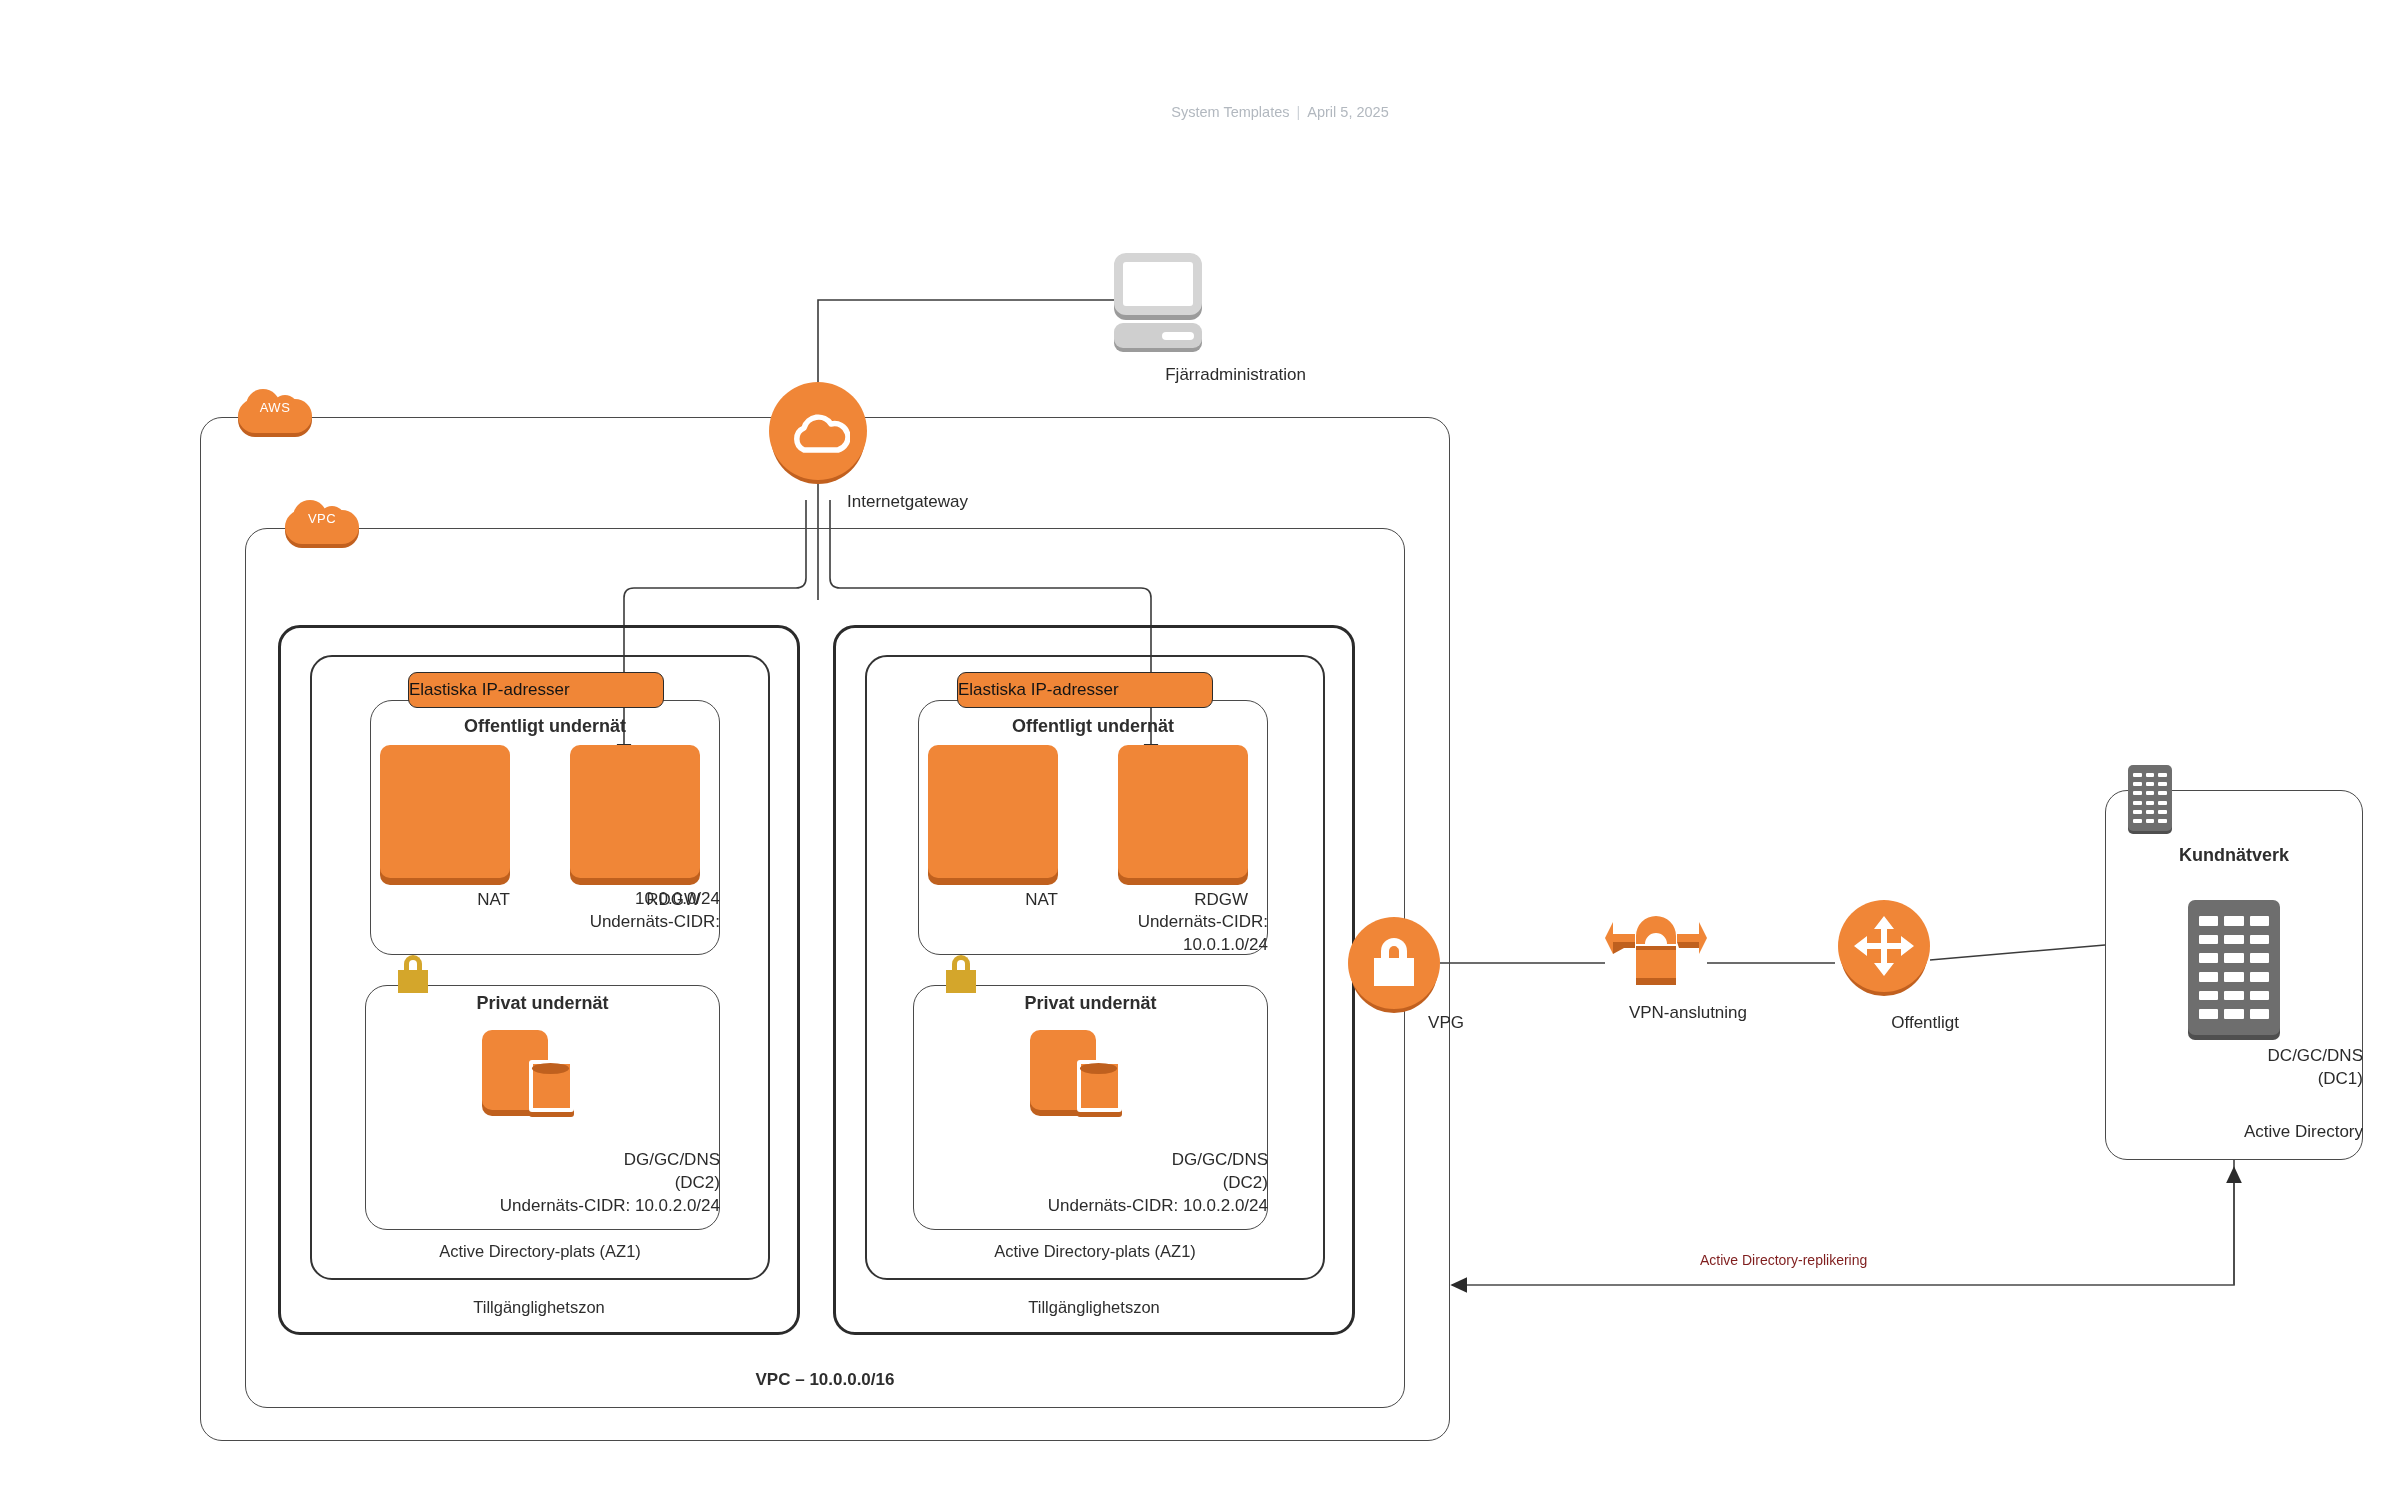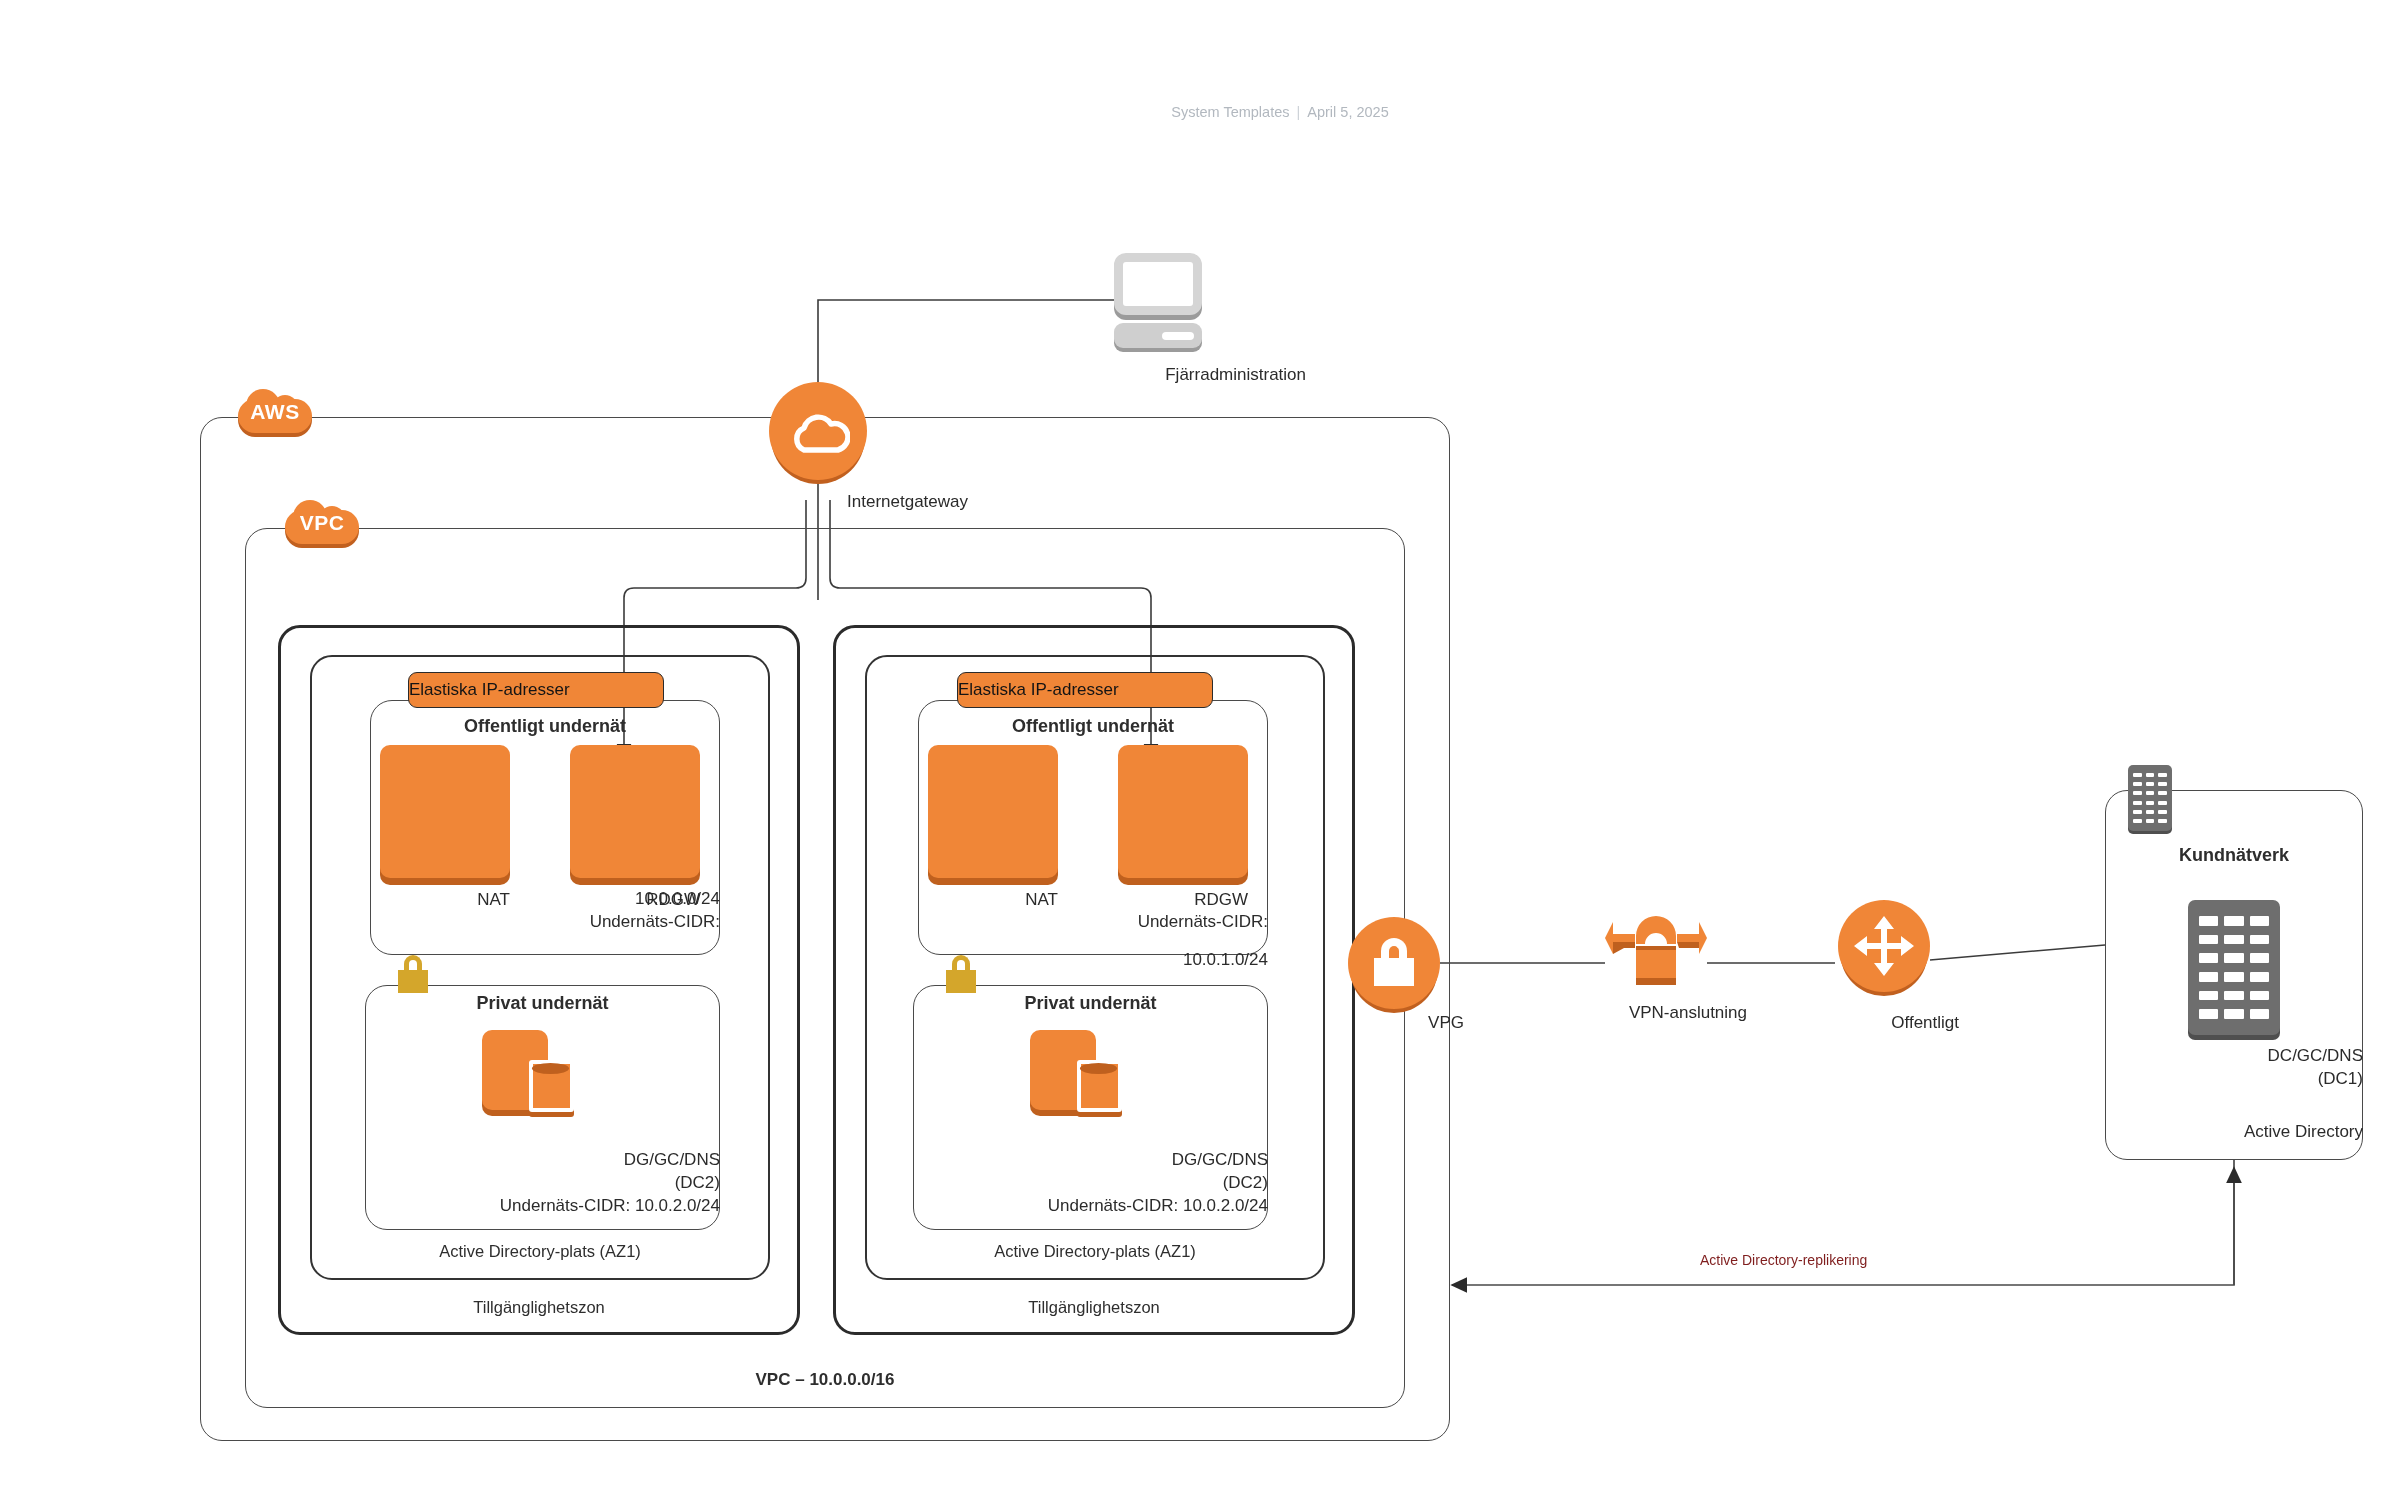--- a/index.html
+++ b/index.html
@@ -78,21 +78,21 @@
     background: #F08637;
   }
   .cloud-badge .c-p2 {
     position: absolute; left: 34px; top: 6px;
     width: 26px; height: 26px; border-radius: 50%;
     background: #F08637;
   }
   .cloud-badge .c-text {
     position: absolute; left: 0; top: 11px;
     width: 74px; text-align: center;
-    color: #fff; font-weight: bold; font-size: 21px;
+    color: #fff; font-weight: normal; font-size: 13px;
     letter-spacing: .5px;
     z-index: 4;
   }
 
   
   .igw {
     position: absolute;
     width: 98px; height: 98px;
   }
   .igw .disc {
@@ -329,21 +329,21 @@
 
   <div class="round-box thin" style="left:918px; top:700px; width:350px; height:255px;"></div>
   <div class="eip-pill" style="left:957px; top:672px; width:256px;">Elastiska IP-adresser</div>
   <div class="box-label bold" style="left:918px; top:716px; width:350px; font-size:18px;">Offentligt undernät</div>
 
   <div class="inst" style="left:928px; top:745px; width:130px; height:133px;"></div>
   <div class="inst" style="left:1118px; top:745px; width:130px; height:133px;"></div>
   <div class="node-label" style="left:928px; top:890px; width:130px;">NAT</div>
   <div class="node-label" style="left:1118px; top:890px; width:130px;">RDGW</div>
   <div class="node-label" style="left:918px; top:912px; width:350px;">Undernäts-CIDR:</div>
-  <div class="node-label" style="left:918px; top:935px; width:350px;margin-top:15px;">10.0.1.0/24</div>
+  <div class="node-label" style="left:918px; top:935px; width:350px;">10.0.1.0/24</div>
 
   <div class="padlock" style="left:946px; top:955px;">
     <div class="shackle"></div>
     <div class="body"></div>
   </div>
 
   <div class="round-box thin" style="left:913px; top:985px; width:355px; height:245px;"></div>
   <div class="box-label bold" style="left:913px; top:993px; width:355px; font-size:18px;">Privat undernät</div>
 
   <div class="dcicon" style="left:1030px; top:1030px;">

